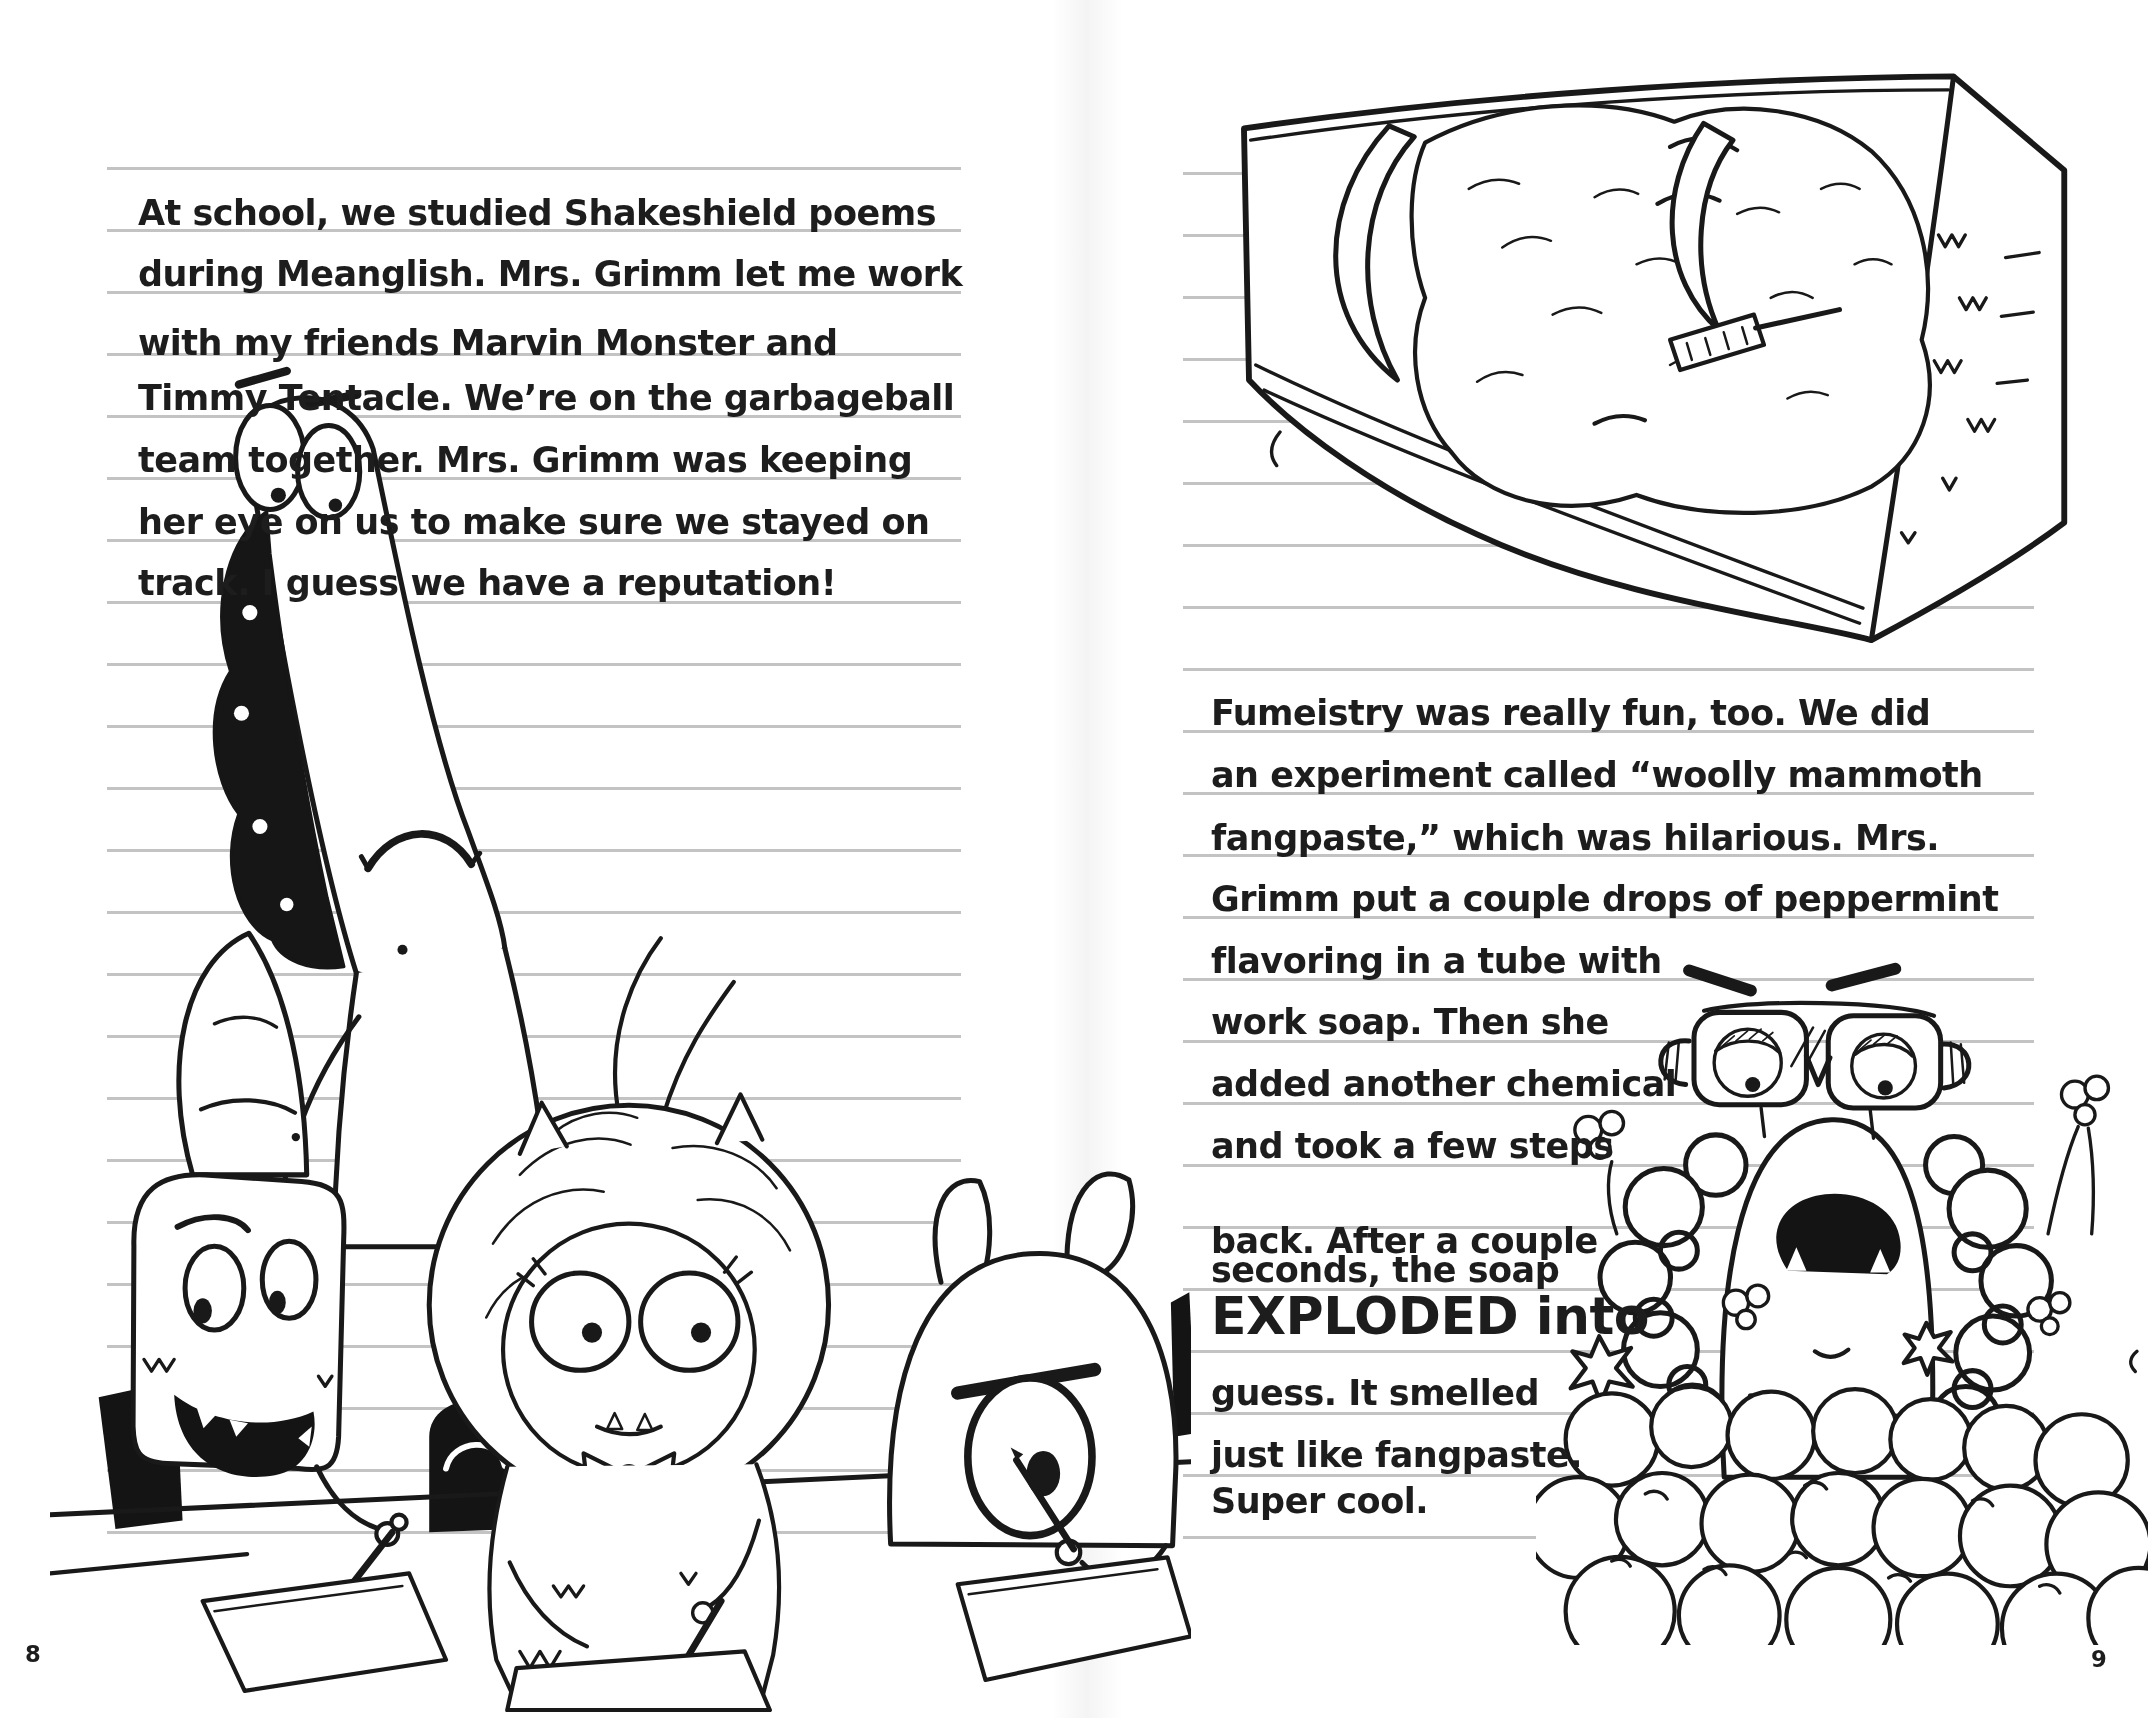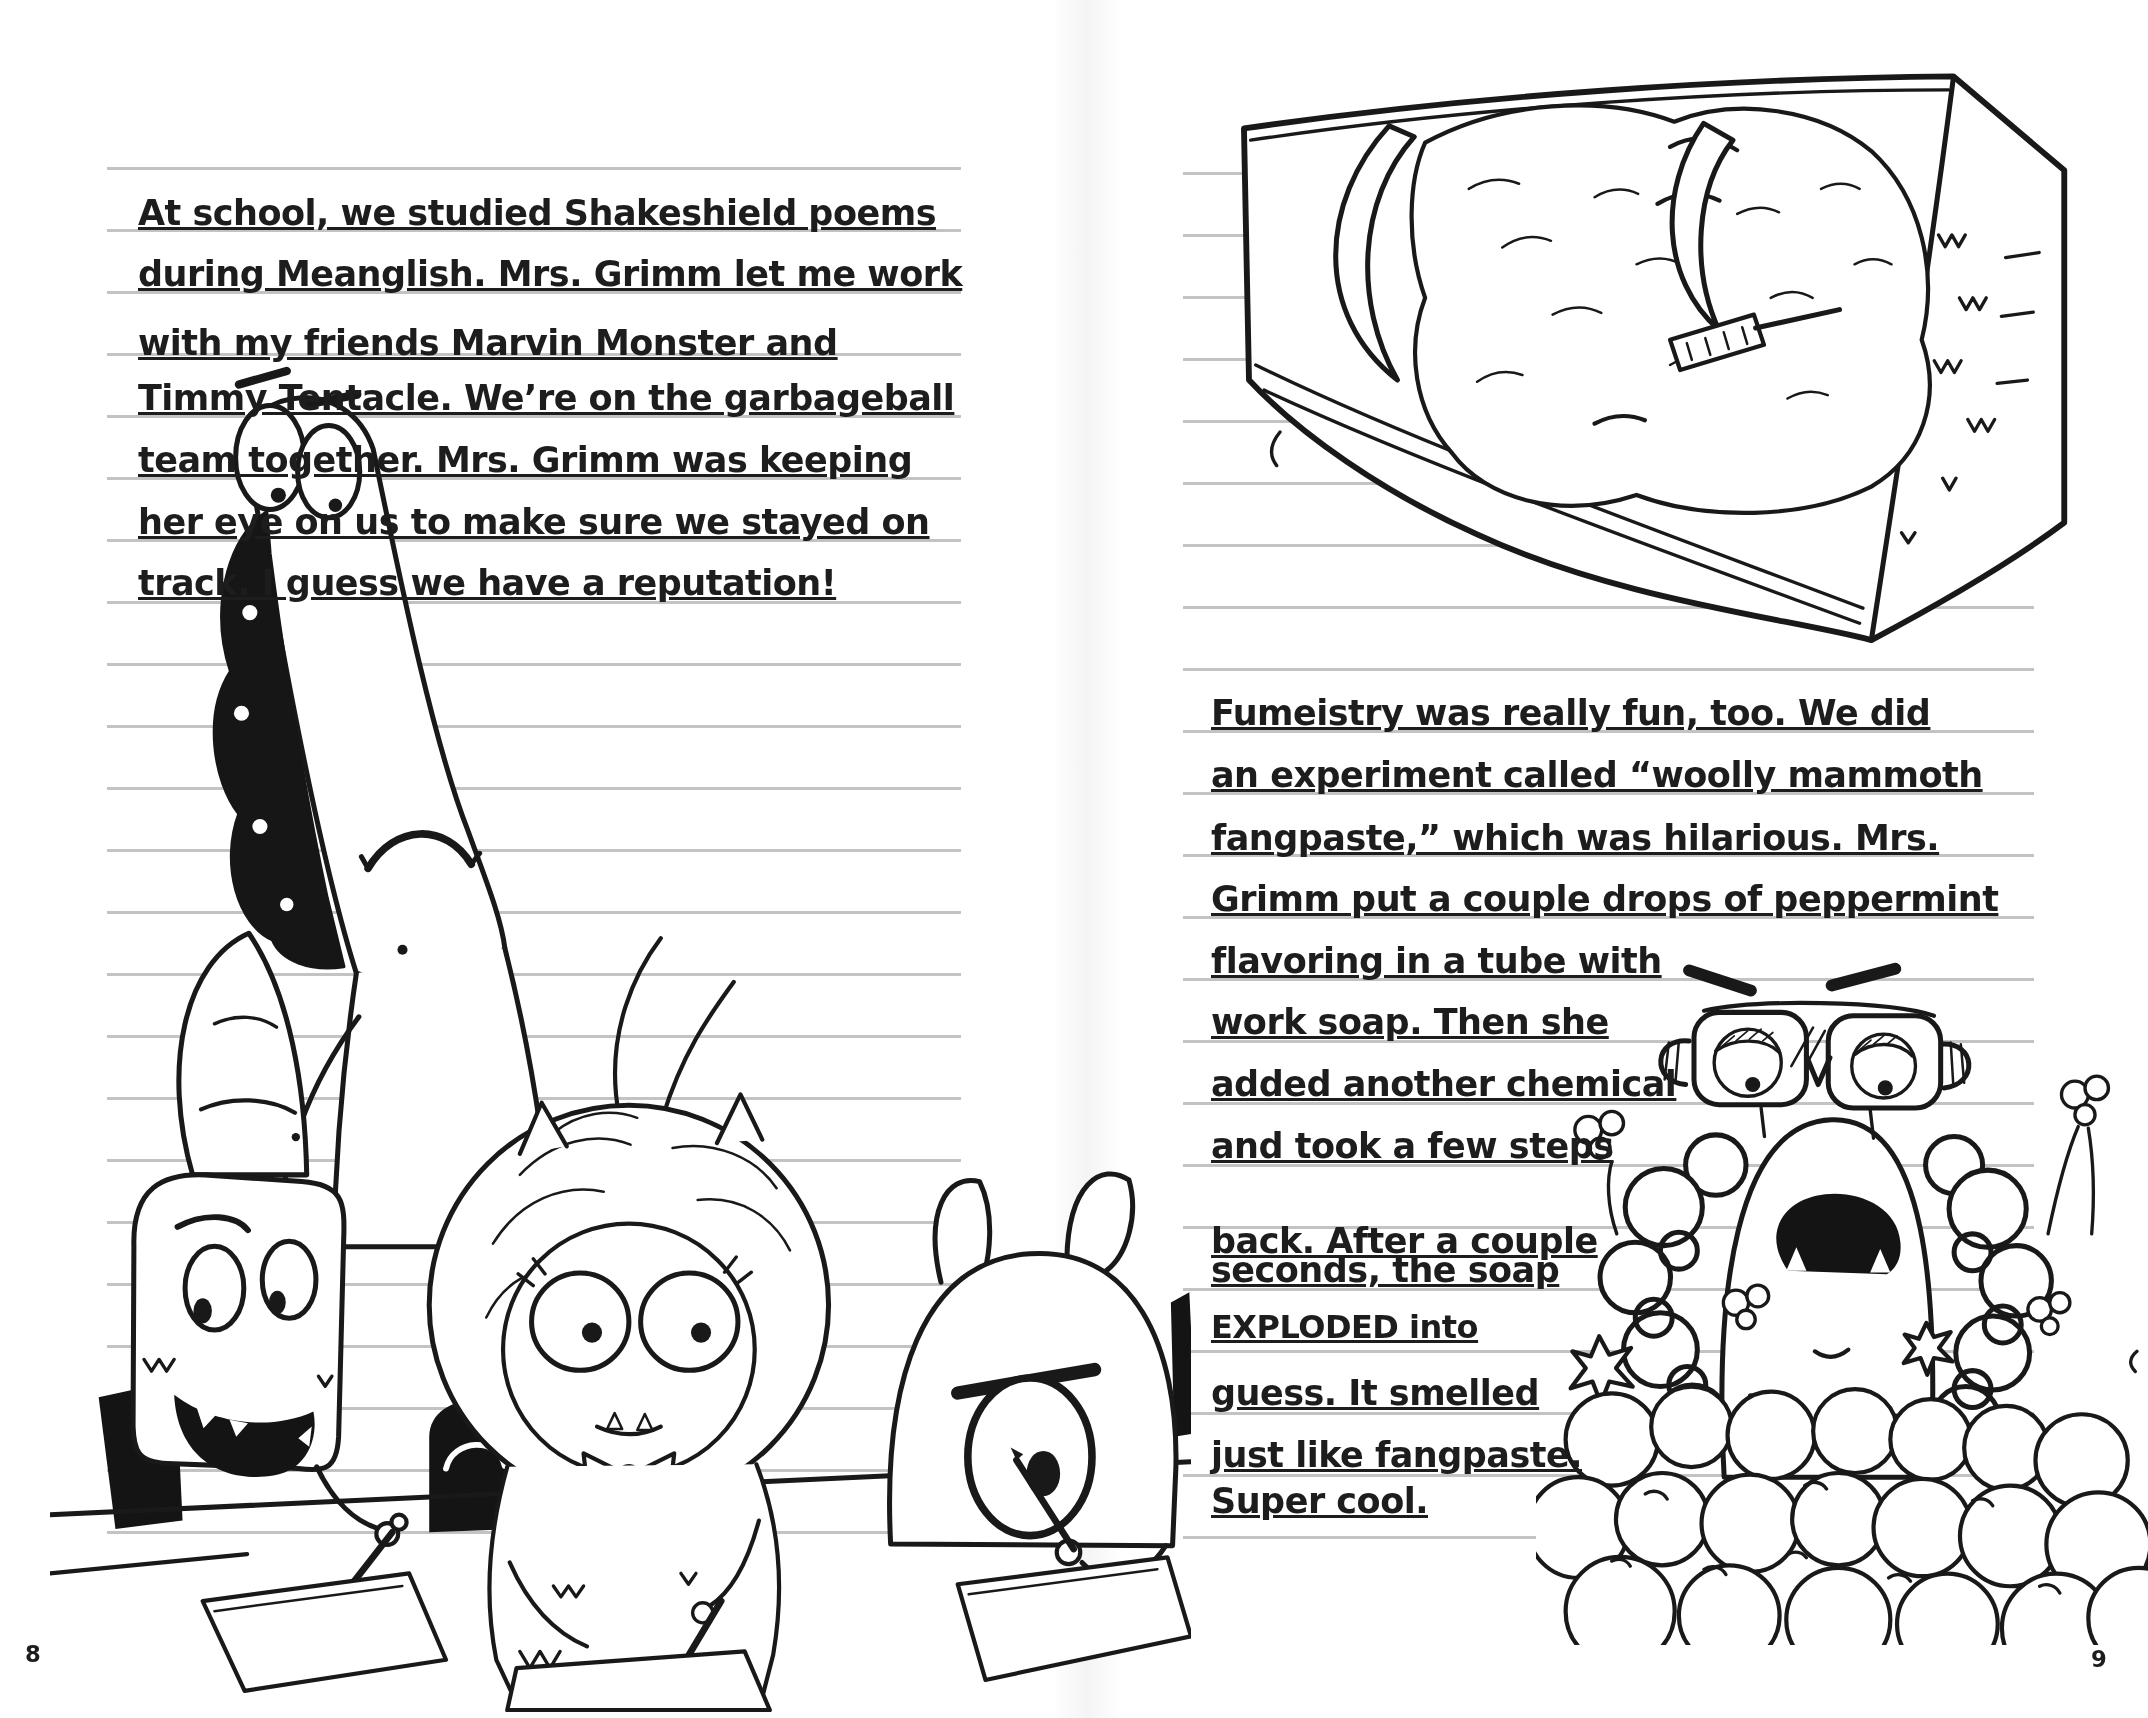--- a/index.html
+++ b/index.html
@@ -9,21 +9,21 @@
   }
   .rules{position:absolute;z-index:1;}
   .rules-left{left:107px;top:167px;width:854px;height:1426px;
     background:repeating-linear-gradient(to bottom,#c3c3c3 0px,#c3c3c3 3.4px,transparent 3.4px,transparent 62px);}
   .rules-right{left:1183px;top:172px;width:851px;height:1426px;
     background:repeating-linear-gradient(to bottom,#c3c3c3 0px,#c3c3c3 3.4px,transparent 3.4px,transparent 62px);}
   .gutter{position:absolute;left:1051px;top:0;width:72px;height:1718px;z-index:0;
     background:linear-gradient(to right,rgba(0,0,0,0) 0%,rgba(0,0,0,0.045) 50%,rgba(0,0,0,0) 100%);}
   svg.illus{position:absolute;z-index:2;}
   .hl{position:absolute;z-index:3;height:52px;display:flex;align-items:flex-end;
-    font-weight:700;font-size:35px;color:#1d1d1d;letter-spacing:-0.5px;white-space:nowrap;text-decoration:underline;}
+    font-weight:700;font-size:35px;color:#1d1d1d;letter-spacing:-0.5px;white-space:nowrap;}
   .left-text .hl{left:138px;}
   .right-text .hl{left:1211px;}
   .pageno{position:absolute;z-index:3;font-size:22.7px;font-weight:700;color:#1d1d1d;}
   .pageno-left{left:25px;top:1641px;}
   .pageno-right{left:2091px;top:1646px;}
 </style>
 </head>
 <body>
 
 <div class="gutter"></div>
@@ -306,21 +306,21 @@
   <div class="hl" style="top:681px">Fumeistry was really fun, too. We did</div>
   <div class="hl" style="top:743px">an experiment called “woolly mammoth</div>
   <div class="hl" style="top:806px">fangpaste,” which was hilarious. Mrs.</div>
   <div class="hl" style="top:867px">Grimm put a couple drops of peppermint</div>
   <div class="hl" style="top:929px">flavoring in a tube with</div>
   <div class="hl" style="top:990px">work soap. Then she</div>
   <div class="hl" style="top:1052px">added another chemical</div>
   <div class="hl" style="top:1114px">and took a few steps</div>
   <div class="hl" style="top:1209px">back. After a couple</div>
   <div class="hl" style="top:1238px">seconds, the soap</div>
-  <div class="hl" style="top:1294px;font-size:32px">EXPLODED into</div>
+  <div class="hl" style="top:1294px;font-size:52px">EXPLODED into</div>
   <div class="hl" style="top:1361px">guess. It smelled</div>
   <div class="hl" style="top:1423px">just like fangpaste.</div>
   <div class="hl" style="top:1469px">Super cool.</div>
 </div>
 
 <div class="pageno pageno-left">8</div>
 <div class="pageno pageno-right">9</div>
 
 
 </body></html>

